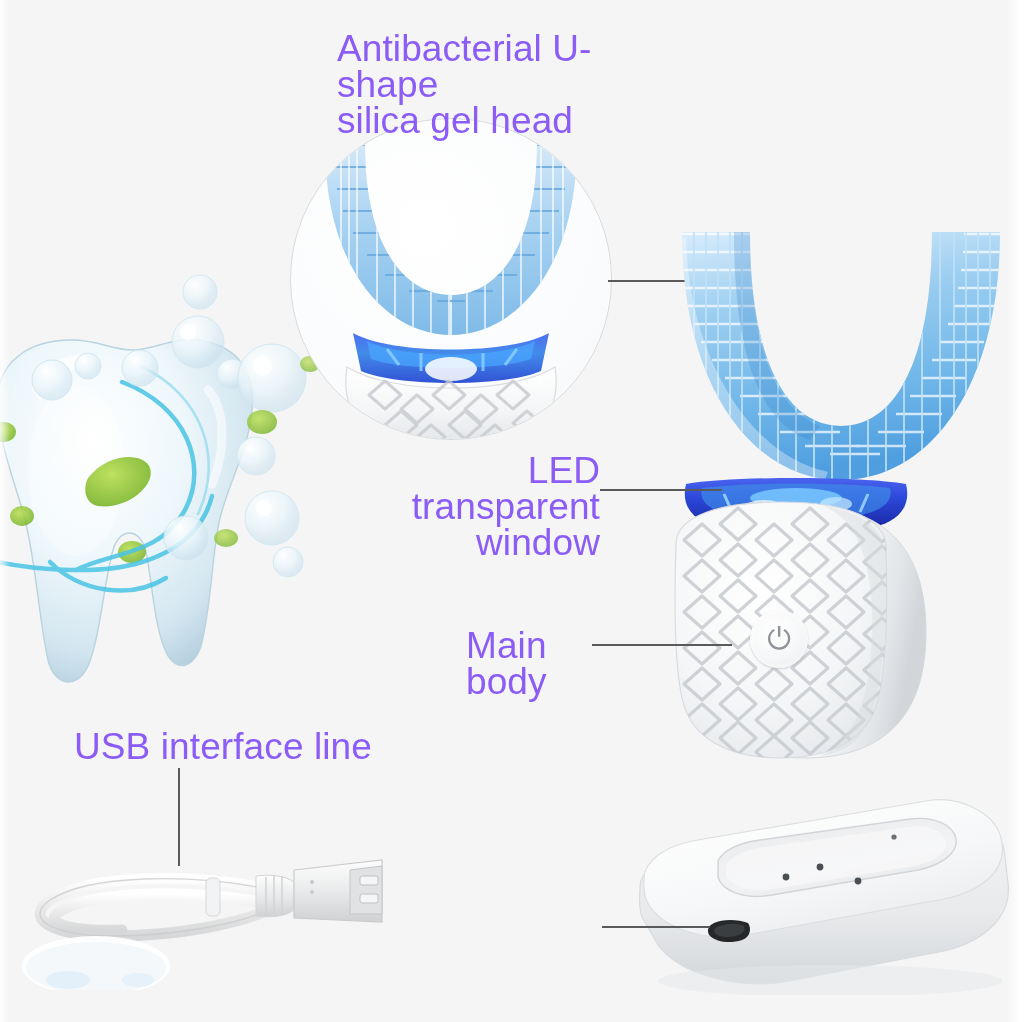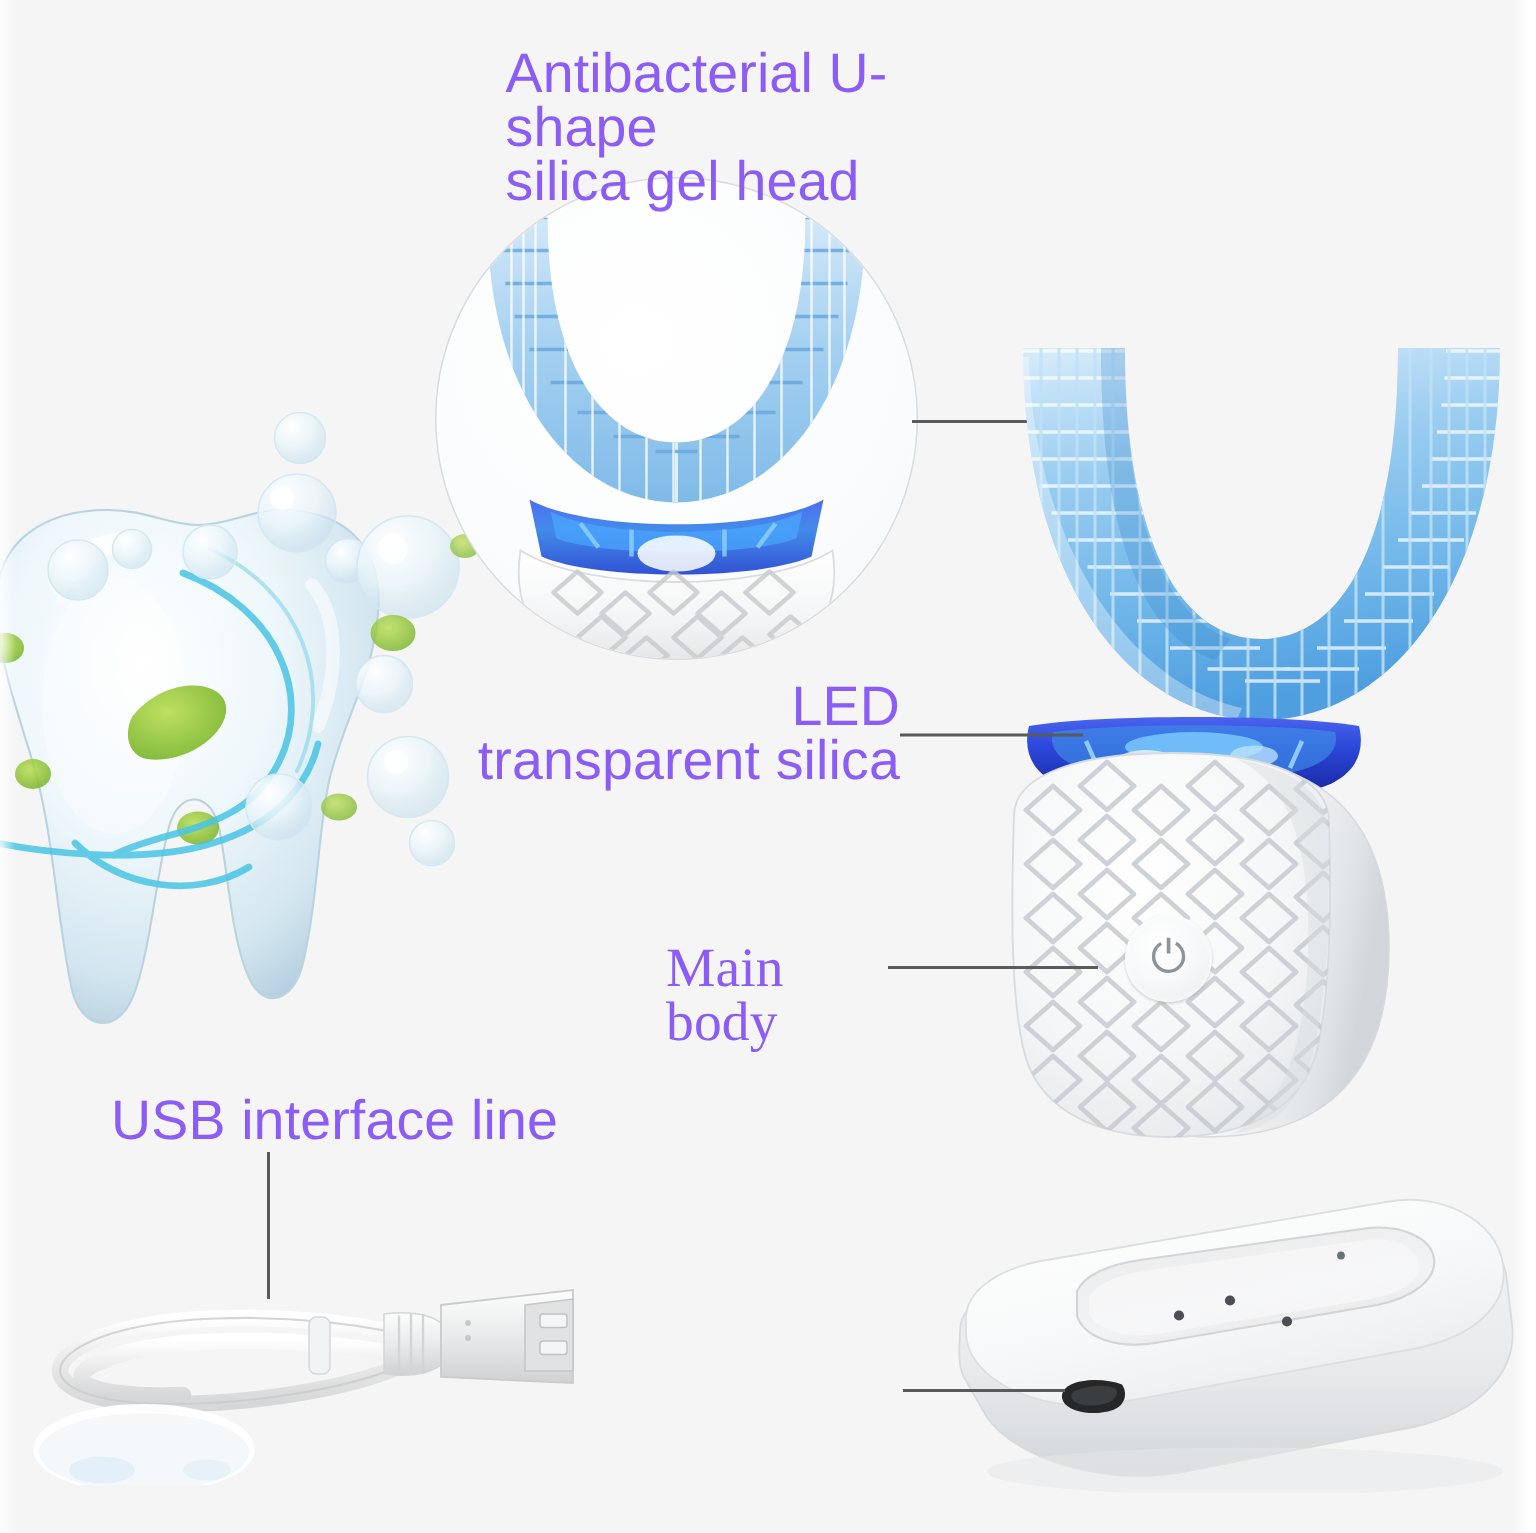--- a/index.html
+++ b/index.html
@@ -598,22 +598,22 @@
       <ellipse cx="204" cy="186" rx="172" ry="16" fill="#e6e8ea" opacity=".5"></ellipse>
     </svg>
   </div>
 
   <div class="leader h" style="left:602px; top:926px; width:108px;"></div>
 
   <div class="label" style="left:337px; top:31px; width:300px;">Antibacterial U-shape
 silica gel head</div>
 
   <div class="label right-align" style="left:282px; top:453px; width:318px;">LED
-transparent silica</div>
-
-  <div class="label" style="left:444px; top:628px; width:160px;font-family:Liberation Serif, serif;">Main body</div>
+transparent window</div>
+
+  <div class="label" style="left:466px; top:628px; width:160px;">Main body</div>
 
   <div class="label" style="left:74px; top:729px; width:300px;">USB interface line</div>
 
 
   <div class="edge-right"></div>
   <div class="edge-left"></div>
 </div>
 
 </body></html>

